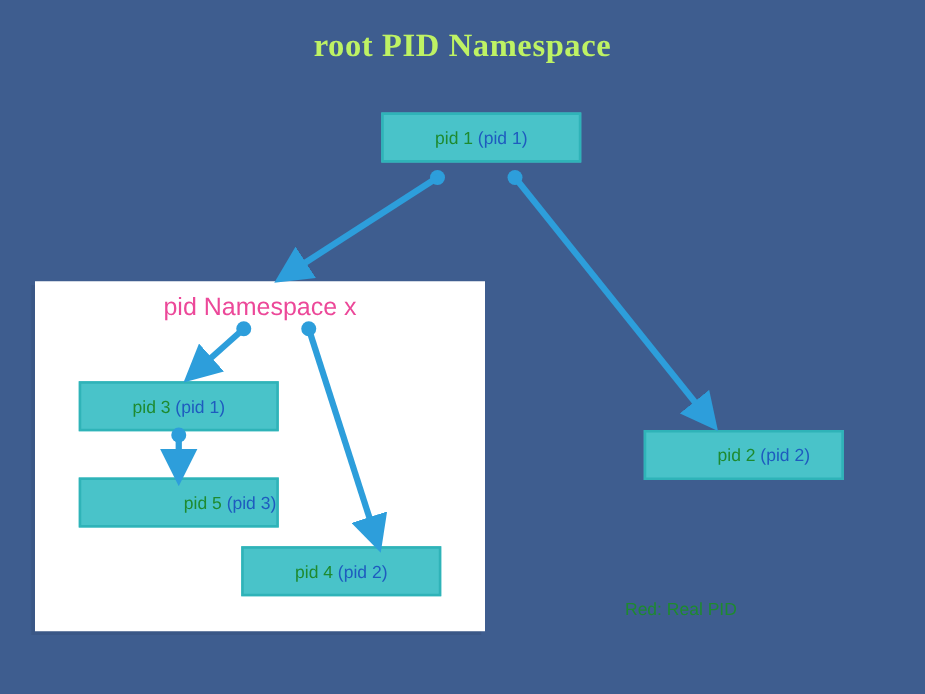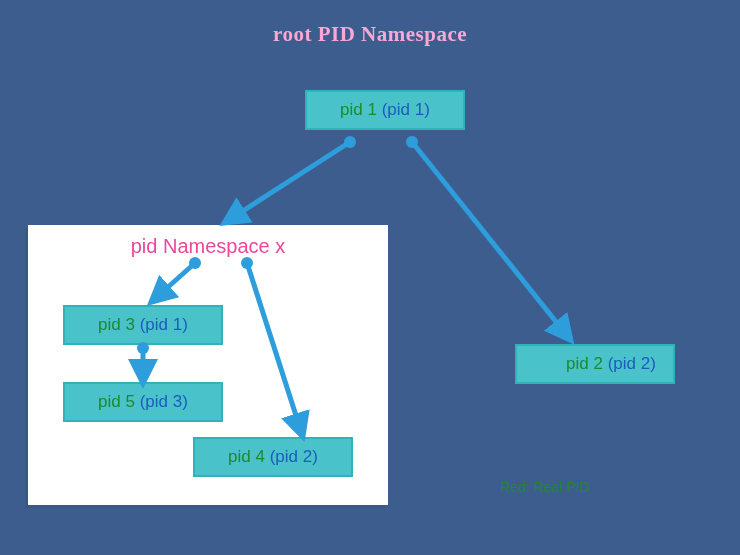--- a/index.html
+++ b/index.html
@@ -11,24 +11,24 @@
     font-family: Arial, Helvetica, sans-serif;
     overflow: hidden;
     position: relative;
   }
   .title {
     position: absolute;
     top: 22px;
     left: 0;
     width: 100%;
     text-align: center;
-    color: #f9a8d4;
+    color: #bef264;
     font-family: Georgia, "Times New Roman", serif;
     font-weight: bold;
-    font-size: 21px;
+    font-size: 26px;
     letter-spacing: 0.5px;
   }
   .namespace-box {
     position: absolute;
     left: 28px;
     top: 225px;
     width: 360px;
     height: 280px;
     background: #ffffff;
     box-shadow: -3px 3px 0 rgba(0,0,0,0.06);
@@ -41,21 +41,21 @@
     text-align: center;
     font-size: 20px;
     color: #ec4899;
   }
   .node {
     position: absolute;
     box-sizing: border-box;
     background: #49c3c9;
     border: 2px solid #2fb3b8;
     height: 40px;
-    font-size: 17px;
+    font-size: 14px;
     display: flex;
     align-items: center;
     justify-content: center;
     white-space: pre;
   }
   .real { color: #1e8a2f; font-weight: 500; }
   .blue { color: #1e5bbf; font-weight: 500; }
   .legend {
     position: absolute;
     left: 500px;
@@ -86,21 +86,21 @@
 </div>
 
 <div class="namespace-box">
   <div class="namespace-label">pid Namespace x</div>
 </div>
 
 <div class="node" style="left:63px; top:305px; width:160px;">
   <span class="real">pid 3</span><span> </span><span class="blue">(pid 1)</span>
 </div>
 
-<div class="node" style="left:63px; top:382px; width:160px;">
+<div class="node" style="left:63px; top:382px; width:160px;justify-content:flex-end;">
   <span class="real">pid 5</span><span> </span><span class="blue">(pid 3)</span>
 </div>
 
 <div class="node" style="left:193px; top:437px; width:160px;">
   <span class="real">pid 4</span><span> </span><span class="blue">(pid 2)</span>
 </div>
 
 <div class="legend">
   <div class="l1">Red: Real PID</div>
 </div>

